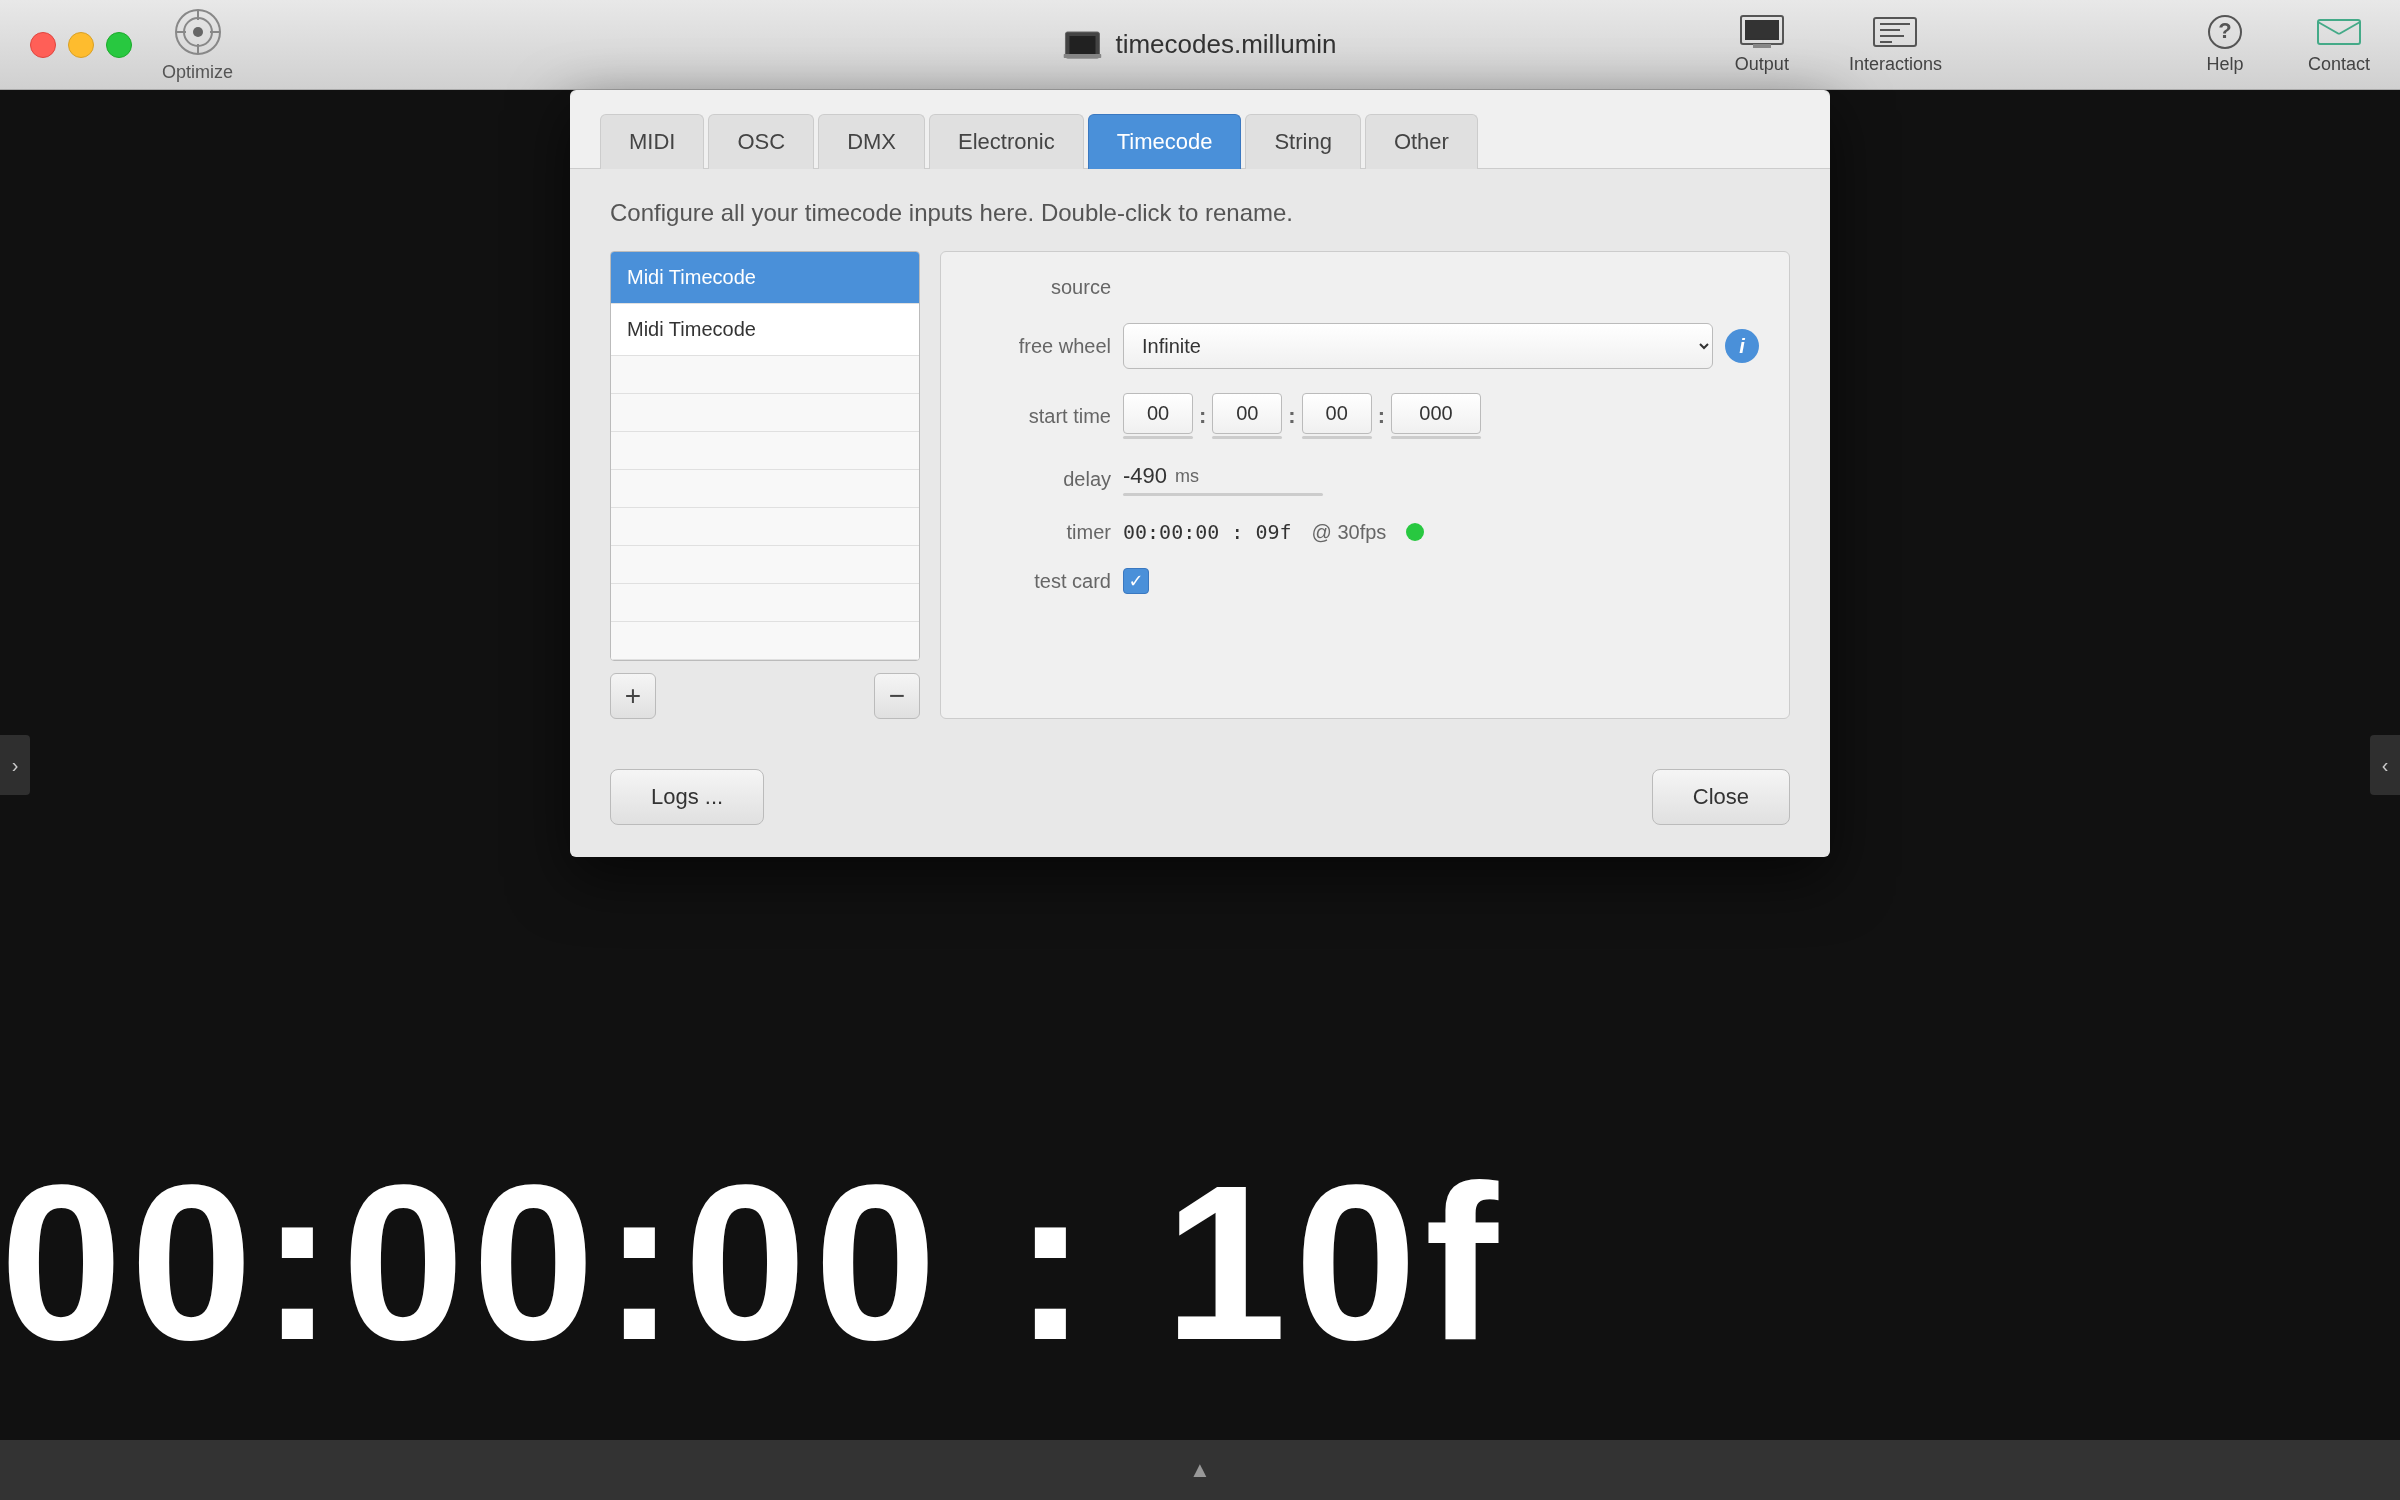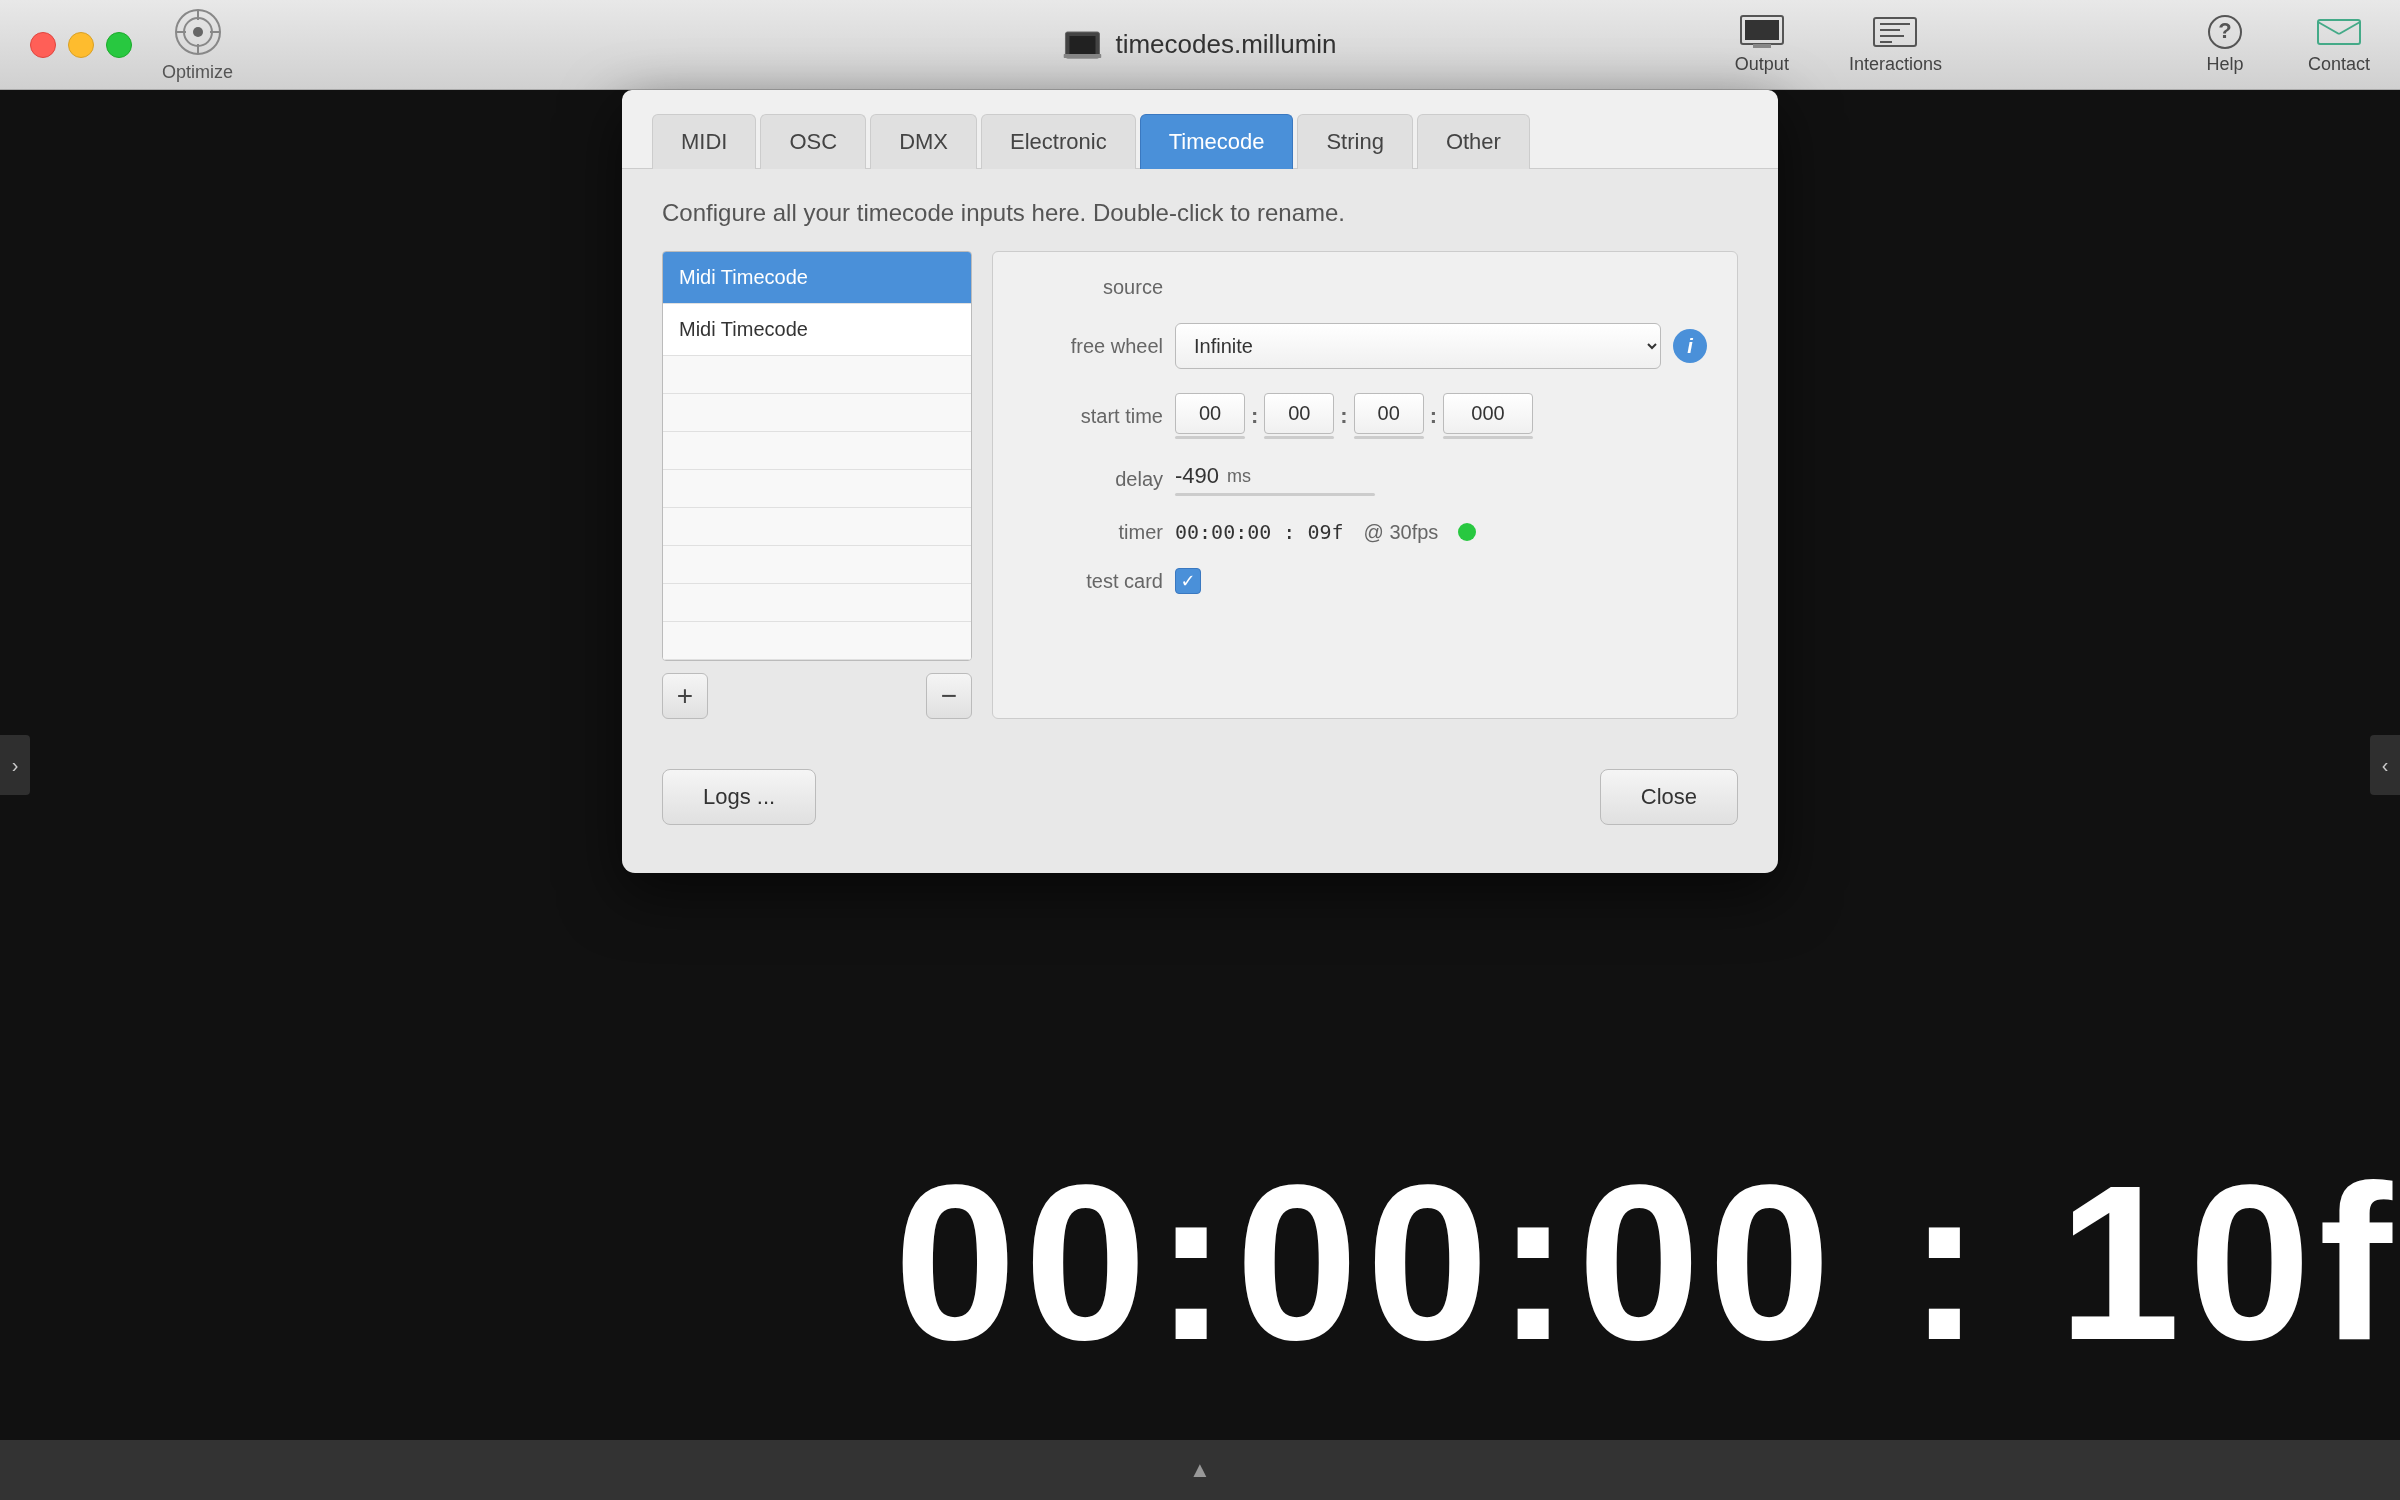--- a/index.html
+++ b/index.html
@@ -74,21 +74,21 @@
       bottom: 60px;
       background: #111;
     }
 
     
     .timecode-display {
       position: absolute;
       bottom: 50px;
       left: 0;
       right: 0;
-      text-align: right;
+      text-align: left;
       font-size: 220px;
       font-weight: 700;
       color: #fff;
       letter-spacing: 8px;
       font-variant-numeric: tabular-nums;
     }
 
     
     .left-arrow {
       position: absolute;
@@ -141,26 +141,26 @@
       color: #999;
       font-size: 22px;
     }
 
     
     .modal-overlay {
       position: absolute;
       top: 90px;
       left: 50%;
       transform: translateX(-50%);
-      width: 1156px;
+      width: 1260px;
       background: #e8e8e8;
-      border-radius: 13px;
+      border-radius: 6px;
       box-shadow: 0 20px 60px rgba(0,0,0,0.6);
       z-index: 100;
-      padding-bottom: 48px;
+      padding-bottom: 32px;
     }
 
     .modal-tab-bar {
       display: flex;
       align-items: center;
       padding: 24px 30px 0;
       gap: 4px;
       border-bottom: 1px solid #ccc;
       background: #f0f0f0;
       border-radius: 10px 10px 0 0;

